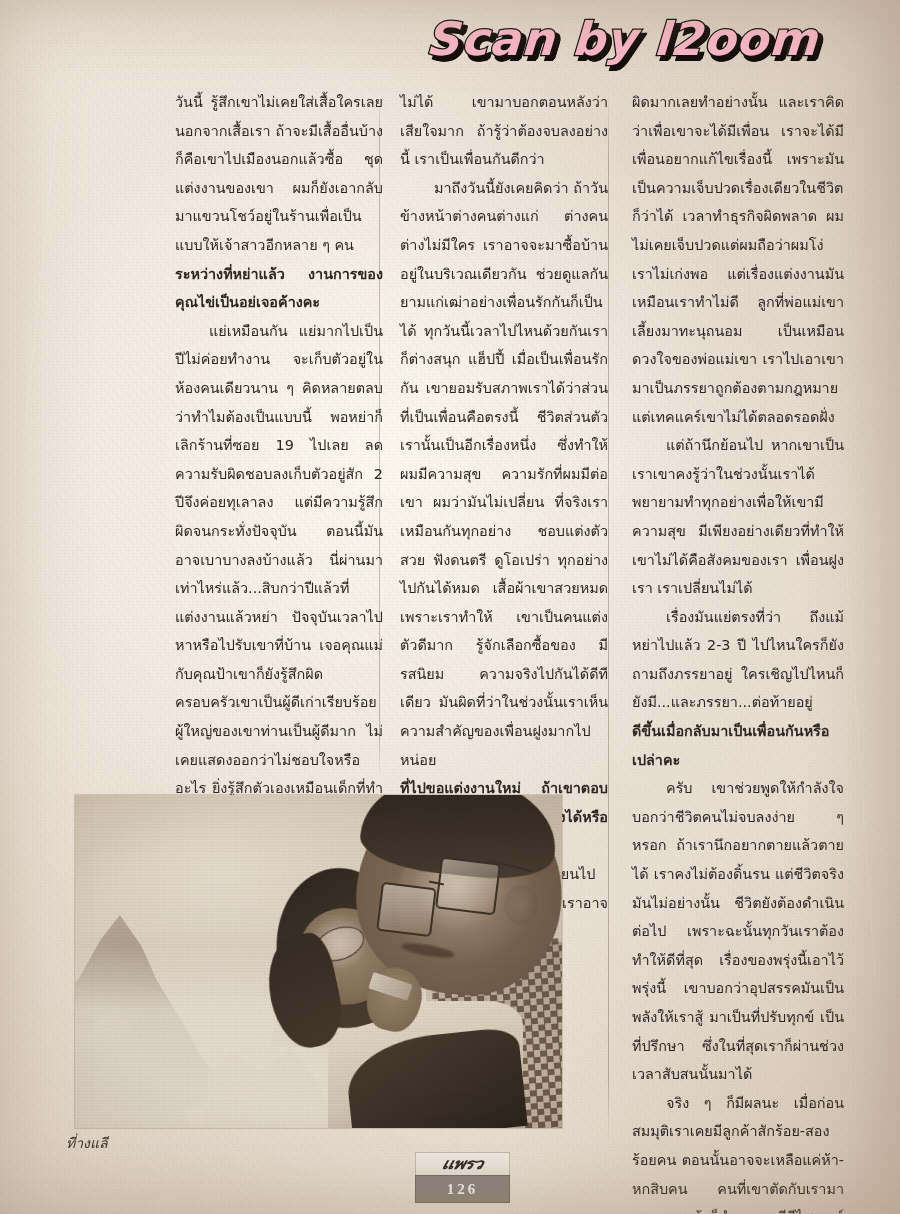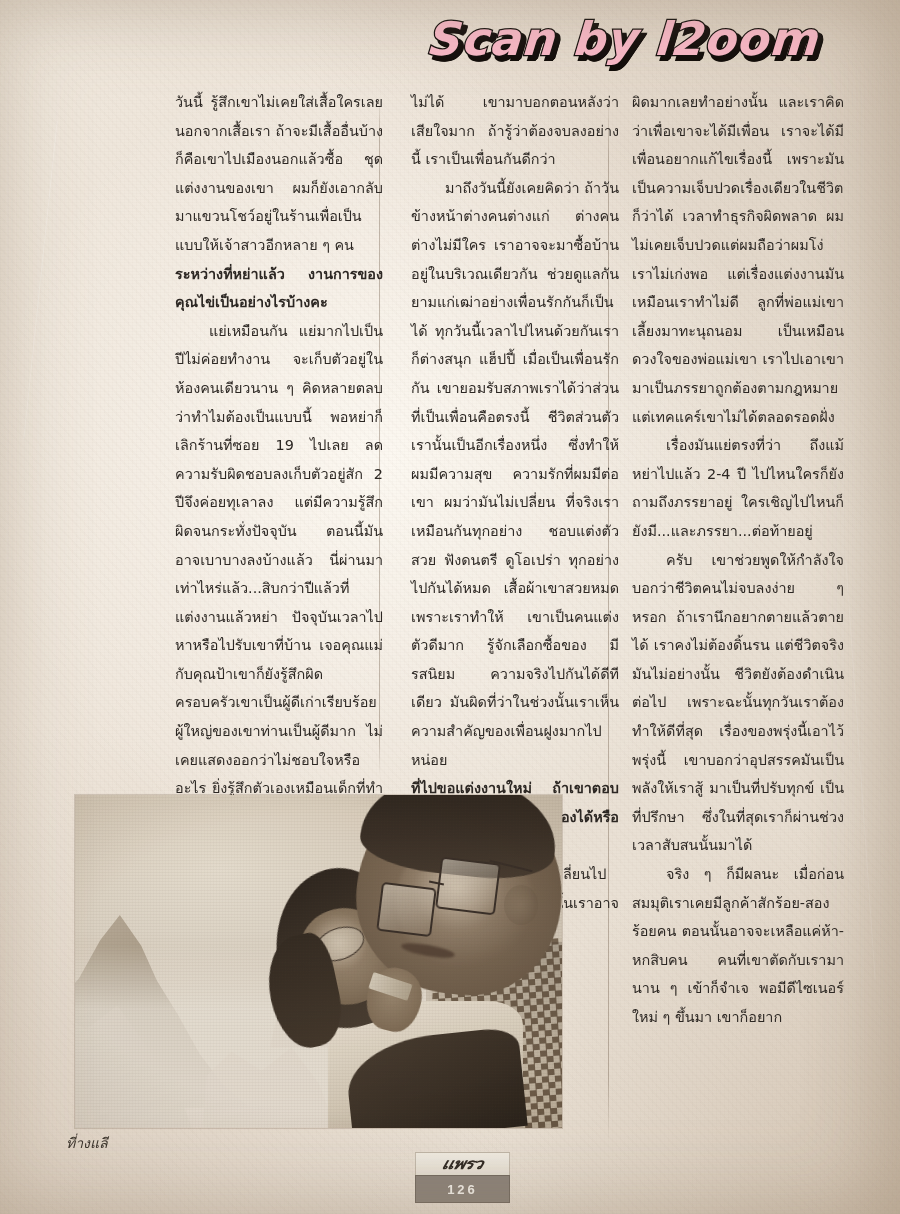--- a/index.html
+++ b/index.html
@@ -55,21 +55,21 @@
   #cols{position:absolute;left:12px;top:88px;width:900px;height:1050px;}
   .col{
     position:absolute;top:0;
     font-family:"DejaVu Sans","Liberation Sans",sans-serif;
     font-size:14.4px;line-height:28.6px;
     color:#2c2723;
     text-align:justify;
     -webkit-font-smoothing:none;
   }
   #col1{left:163px;width:208px;}
-  #col2{left:388px;width:208px;margin-left:11px;}
+  #col2{left:388px;width:208px;}
   #col3{left:620px;width:212px;}
   .col p{margin:0;}
   .col p.ind{text-indent:34px;}
   .col p.q{font-weight:bold;}
   .col p.nx{text-indent:0;}
 
   
   .rule{position:absolute;width:1px;background:linear-gradient(180deg,rgba(120,102,84,0) 0%,rgba(120,102,84,.42) 6%,rgba(120,102,84,.42) 94%,rgba(120,102,84,0) 100%);}
 
   
@@ -254,55 +254,57 @@
     font-family:"DejaVu Serif","Liberation Serif",serif;
     font-style:italic;font-weight:700;font-size:15px;color:#2e2822;
     letter-spacing:-1px;transform:scaleX(1.25) skewX(-12deg);
     line-height:1;
   }
   #numBar{
     height:26px;background:#8b8279;border:1px solid rgba(90,80,70,.5);
     display:flex;align-items:center;justify-content:center;
   }
   #numBar .n{
-    font-family:Liberation Sans, sans-serif;
-    font-size:13px;font-weight:700;color:#f2efe9;letter-spacing:3px;
+    font-family:Liberation Serif, serif;
+    font-size:15px;font-weight:700;color:#f2efe9;letter-spacing:3px;
   }
 </style>
 </head>
 <body>
 
 <div id="paper"></div>
 <div id="grain"></div>
 <div class="crease" style="left:40px;top:120px;width:1px;height:320px;transform:rotate(6deg);opacity:.5;"></div>
 <div class="crease" style="left:860px;top:560px;width:1px;height:420px;transform:rotate(-4deg);opacity:.35;"></div>
 
 <div id="wm">
   <span class="t">Scan by l2oom</span>
 </div>
 
 <div class="rule" style="left:379px;top:96px;height:680px;"></div>
 <div class="rule" style="left:608px;top:96px;height:1045px;"></div>
 
 <div id="cols">
   <div class="col" id="col1">
       <p class="nx">วันนี้ รู้สึกเขาไม่เคยใส่เสื้อใครเลยนอกจากเสื้อเรา ถ้าจะมีเสื้ออื่นบ้างก็คือเขาไปเมืองนอกแล้วซื้อ ชุดแต่งงานของเขา ผมก็ยังเอากลับมาแขวนโชว์อยู่ในร้านเพื่อเป็นแบบให้เจ้าสาวอีกหลาย ๆ คน</p>
-      <p class="q nx">ระหว่างที่หย่าแล้ว งานการของคุณไข่เป็นอย่างไรบ้างคะ</p>
+      <p class="q nx">ระหว่างที่หย่าแล้ว งานการของคุณไข่เป็นอย่เจอค้างคะ</p>
       <p class="ind">แย่เหมือนกัน แย่มากไปเป็นปีไม่ค่อยทำงาน จะเก็บตัวอยู่ในห้องคนเดียวนาน ๆ คิดหลายตลบว่าทำไมต้องเป็นแบบนี้ พอหย่าก็เลิกร้านที่ซอย 19 ไปเลย ลดความรับผิดชอบลงเก็บตัวอยู่สัก 2 ปีจึงค่อยทุเลาลง แต่มีความรู้สึกผิดจนกระทั่งปัจจุบัน ตอนนี้มันอาจเบาบางลงบ้างแล้ว นี่ผ่านมาเท่าไหร่แล้ว...สิบกว่าปีแล้วที่แต่งงานแล้วหย่า ปัจจุบันเวลาไปหาหรือไปรับเขาที่บ้าน เจอคุณแม่กับคุณป้าเขาก็ยังรู้สึกผิด ครอบครัวเขาเป็นผู้ดีเก่าเรียบร้อย ผู้ใหญ่ของเขาท่านเป็นผู้ดีมาก ไม่เคยแสดงออกว่าไม่ชอบใจหรืออะไร ยิ่งรู้สึกตัวเองเหมือนเด็กที่ทำผิด</p>
       <p class="ind">ช่วงไม่ได้เจอกันสามปีนั้นผมก็พยายามติดต่อเขา แต่เขาคงยังทำใจ</p>
     </div>
   <div class="col" id="col2">
       <p class="nx">ไม่ได้ เขามาบอกตอนหลังว่าเสียใจมาก ถ้ารู้ว่าต้องจบลงอย่างนี้ เราเป็นเพื่อนกันดีกว่า</p>
       <p class="ind">มาถึงวันนี้ยังเคยคิดว่า ถ้าวันข้างหน้าต่างคนต่างแก่ ต่างคนต่างไม่มีใคร เราอาจจะมาซื้อบ้านอยู่ในบริเวณเดียวกัน ช่วยดูแลกันยามแก่เฒ่าอย่างเพื่อนรักกันก็เป็นได้ ทุกวันนี้เวลาไปไหนด้วยกันเราก็ต่างสนุก แฮ็ปปี้ เมื่อเป็นเพื่อนรักกัน เขายอมรับสภาพเราได้ว่าส่วนที่เป็นเพื่อนคือตรงนี้ ชีวิตส่วนตัวเรานั้นเป็นอีกเรื่องหนึ่ง ซึ่งทำให้ผมมีความสุข ความรักที่ผมมีต่อเขา ผมว่ามันไม่เปลี่ยน ที่จริงเราเหมือนกันทุกอย่าง ชอบแต่งตัวสวย ฟังดนตรี ดูโอเปร่า ทุกอย่างไปกันได้หมด เสื้อผ้าเขาสวยหมดเพราะเราทำให้ เขาเป็นคนแต่งตัวดีมาก รู้จักเลือกซื้อของ มีรสนิยม ความจริงไปกันได้ดีทีเดียว มันผิดที่ว่าในช่วงนั้นเราเห็นความสำคัญของเพื่อนฝูงมากไปหน่อย</p>
       <p class="q nx">ที่ไปขอแต่งงานใหม่ ถ้าเขาตอบตกลง คุณไข่เปลี่ยนตัวเองได้หรือคะ</p>
       <p class="ind">ช่วงนั้นอะไรมันก็เปลี่ยนไป ไม่ทราบนะครับ ตอนนั้นเราอาจจะรู้สึก</p>
     </div>
   <div class="col" id="col3">
       <p class="nx">ผิดมากเลยทำอย่างนั้น และเราคิดว่าเพื่อเขาจะได้มีเพื่อน เราจะได้มีเพื่อนอยากแก้ไขเรื่องนี้ เพราะมันเป็นความเจ็บปวดเรื่องเดียวในชีวิตก็ว่าได้ เวลาทำธุรกิจผิดพลาด ผมไม่เคยเจ็บปวดแต่ผมถือว่าผมโง่ เราไม่เก่งพอ แต่เรื่องแต่งงานมันเหมือนเราทำไม่ดี ลูกที่พ่อแม่เขาเลี้ยงมาทะนุถนอม เป็นเหมือนดวงใจของพ่อแม่เขา เราไปเอาเขามาเป็นภรรยาถูกต้องตามกฎหมาย แต่เทคแคร์เขาไม่ได้ตลอดรอดฝั่ง</p>
-      <p class="ind">เรื่องมันแย่ตรงที่ว่า ถึงแม้หย่าไปแล้ว 2-4 ปี ไปไหนใครก็ยังถามถึงภรรยาอยู่ ใครเชิญไปไหนก็ยังมี...และภรรยา...ต่อท้ายอยู่</p>
+      <p class="ind">แต่ถ้านึกย้อนไป หากเขาเป็นเราเขาคงรู้ว่าในช่วงนั้นเราได้พยายามทำทุกอย่างเพื่อให้เขามีความสุข มีเพียงอย่างเดียวที่ทำให้เขาไม่ได้คือสังคมของเรา เพื่อนฝูงเรา เราเปลี่ยนไม่ได้</p>
+      <p class="ind">เรื่องมันแย่ตรงที่ว่า ถึงแม้หย่าไปแล้ว 2-3 ปี ไปไหนใครก็ยังถามถึงภรรยาอยู่ ใครเชิญไปไหนก็ยังมี...และภรรยา...ต่อท้ายอยู่</p>
+      <p class="q nx">ดีขึ้นเมื่อกลับมาเป็นเพื่อนกันหรือเปล่าคะ</p>
       <p class="ind">ครับ เขาช่วยพูดให้กำลังใจบอกว่าชีวิตคนไม่จบลงง่าย ๆ หรอก ถ้าเรานึกอยากตายแล้วตายได้ เราคงไม่ต้องดิ้นรน แต่ชีวิตจริงมันไม่อย่างนั้น ชีวิตยังต้องดำเนินต่อไป เพราะฉะนั้นทุกวันเราต้องทำให้ดีที่สุด เรื่องของพรุ่งนี้เอาไว้พรุ่งนี้ เขาบอกว่าอุปสรรคมันเป็นพลังให้เราสู้ มาเป็นที่ปรับทุกข์ เป็นที่ปรึกษา ซึ่งในที่สุดเราก็ผ่านช่วงเวลาสับสนนั้นมาได้</p>
       <p class="ind">จริง ๆ ก็มีผลนะ เมื่อก่อนสมมุติเราเคยมีลูกค้าสักร้อย-สองร้อยคน ตอนนั้นอาจจะเหลือแค่ห้า-หกสิบคน คนที่เขาตัดกับเรามานาน ๆ เข้าก็จำเจ พอมีดีไซเนอร์ใหม่ ๆ ขึ้นมา เขาก็อยาก</p>
     </div>
 </div>
 
 <div id="photo">
   <div class="sky"></div>
   <div class="rock" id="rockA"></div>
   <div class="rock" id="rockB"></div>
   <div class="rock" id="rockC"></div>

